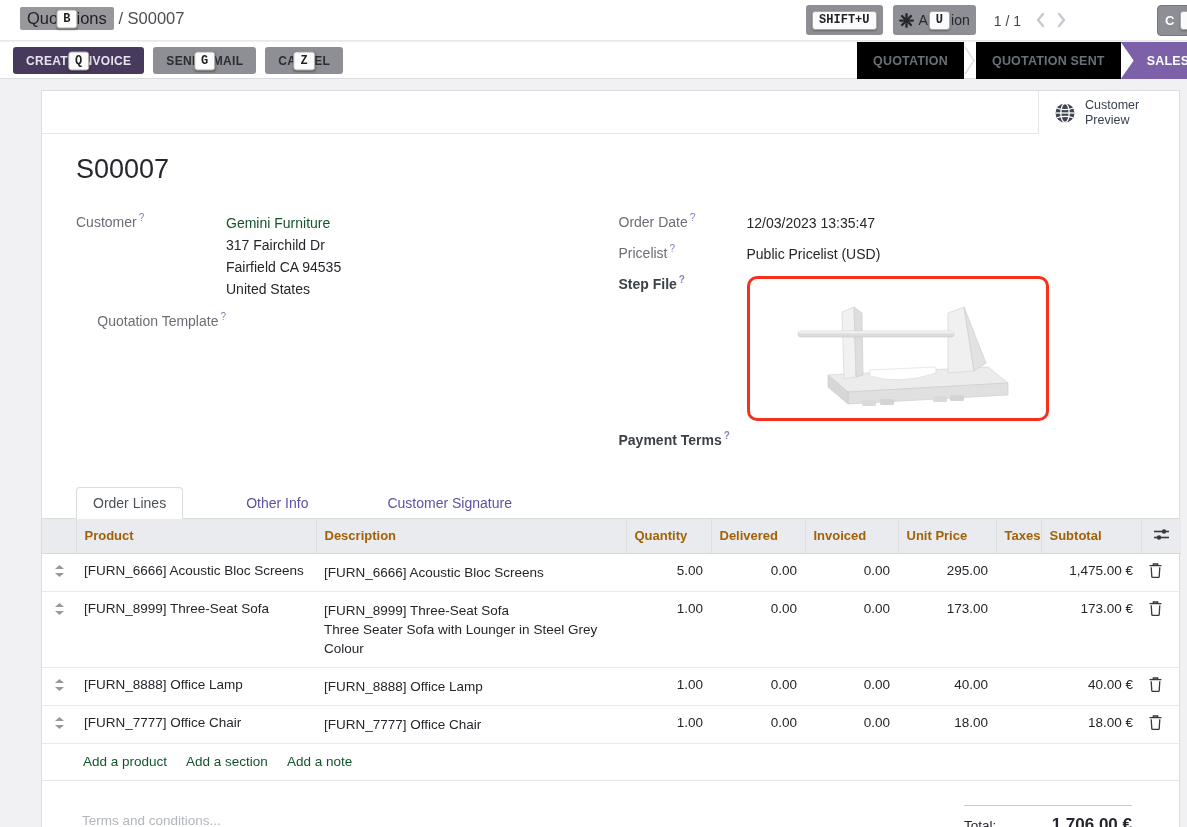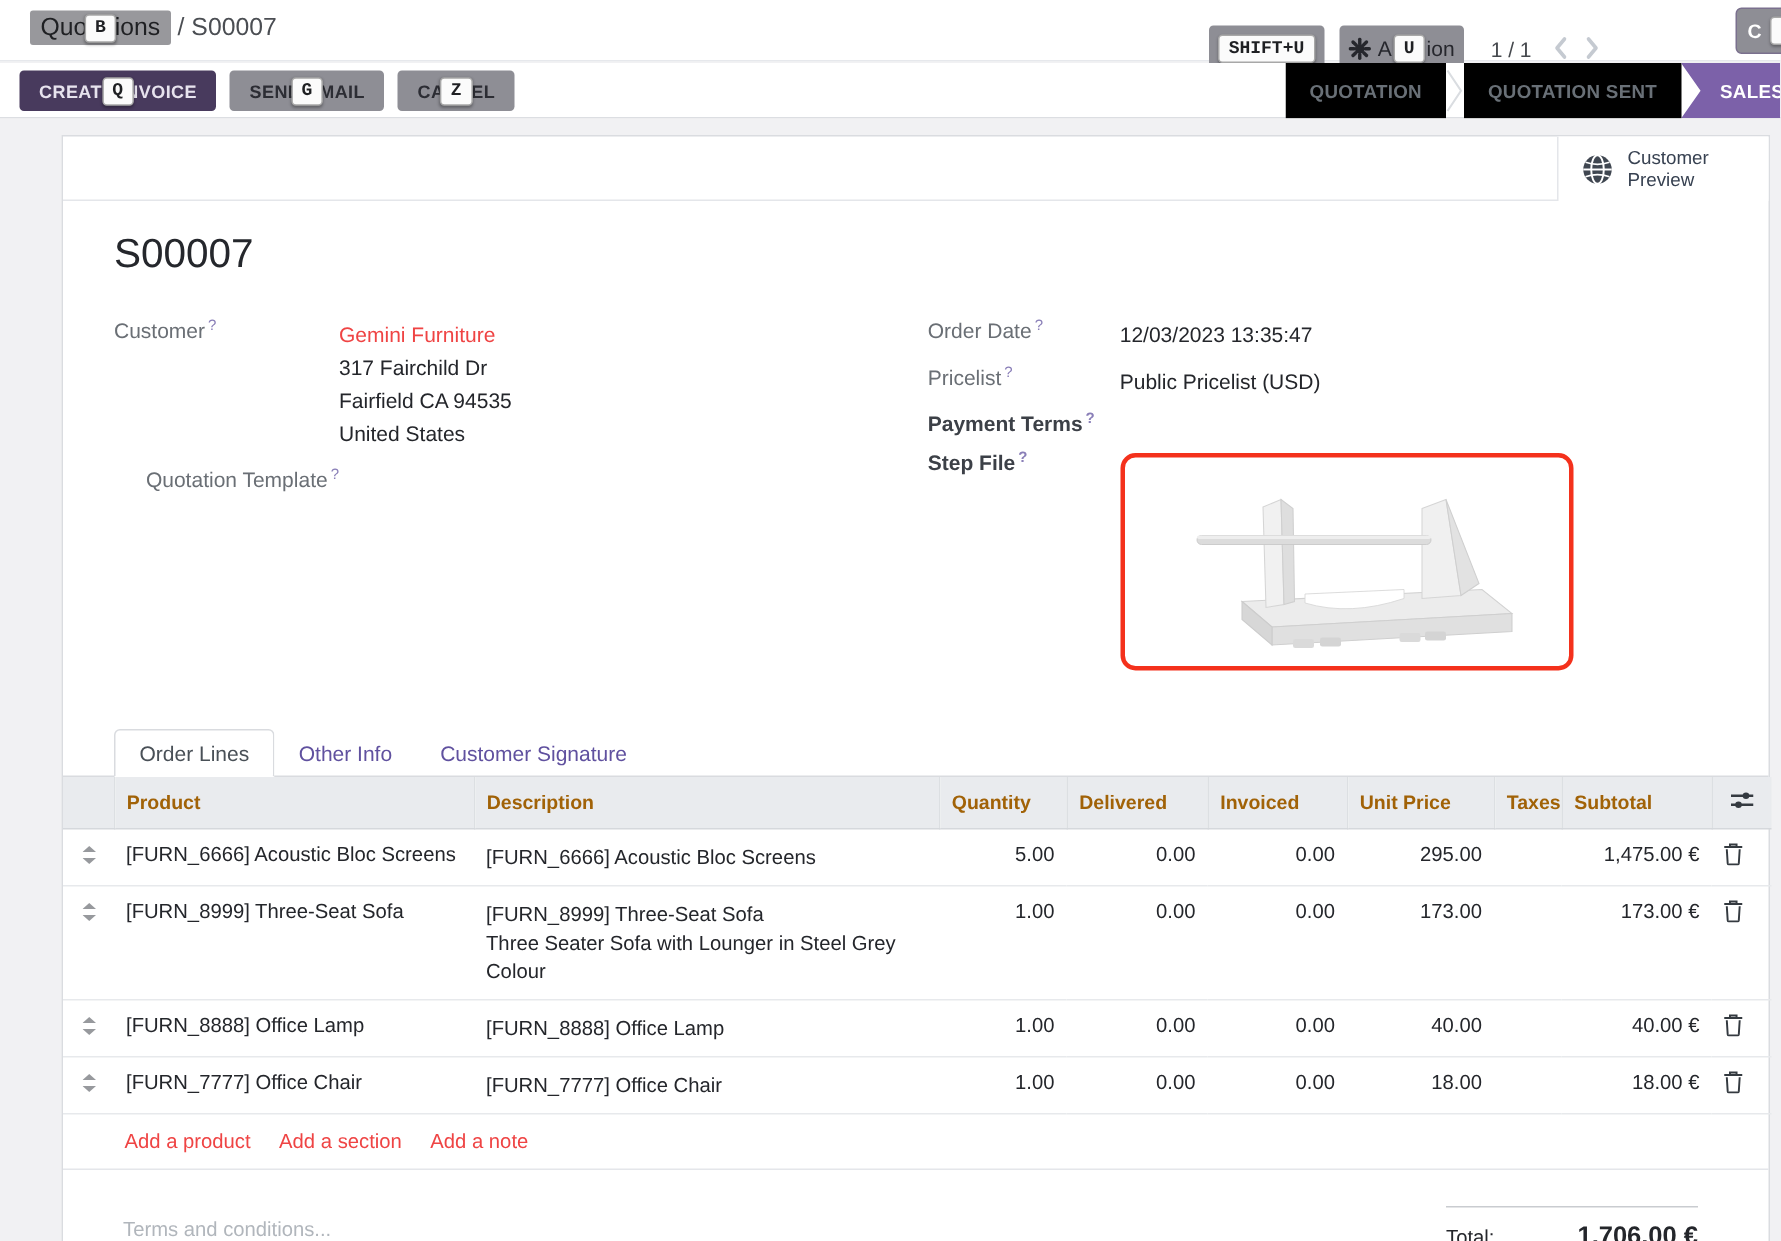--- a/index.html
+++ b/index.html
@@ -9,21 +9,21 @@
   
   .topbar { position:absolute; left:0; top:0; width:1187px; height:41px; background:#fff;
     border-bottom:1px solid #e6e8ec; }
   .breadcrumb { position:absolute; left:20px; top:7px; font-size:16.5px; color:#4b4e53; }
   .crumb-hl { position:relative; display:inline-block; background:#98989c; color:#1f2023;
     padding:2px 7px; border-radius:2px; }
   .kbd { position:absolute; top:50%; left:50%; transform:translate(-50%,-50%);
     background:#fbfbfb; border:1px solid #a8a8a8; border-radius:3px; padding:1px 6px;
     font-family:"Liberation Mono", monospace; font-size:12px; font-weight:700; color:#1f2023;
     box-shadow:0 1px 2px rgba(0,0,0,.3); line-height:15px; white-space:nowrap; z-index:5; }
-  .top-right { position:absolute; right:120px; top:17px; display:flex; align-items:center; gap:10px; }
+  .top-right { position:absolute; right:120px; top:5px; display:flex; align-items:center; gap:10px; }
   .hint-box { position:relative; background:#8e8e95; border-radius:3px; height:30px;
     display:flex; align-items:center; justify-content:center; padding:0 6px; }
   .hint-box .kbd-inline { position:static; transform:none; }
   .kbd-inline { background:#fbfbfb; border:1px solid #a8a8a8; border-radius:3px; padding:1px 6px;
     font-family:"Liberation Mono", monospace; font-size:12px; font-weight:700; color:#1f2023;
     box-shadow:0 1px 2px rgba(0,0,0,.3); line-height:15px; white-space:nowrap; }
   .action-box { gap:1px; font-size:14px; color:#26272d; }
   .pager { display:flex; align-items:flex-end; gap:8px; margin-left:8px; }
   .pager-text { font-size:14px; color:#45484d; }
   .pager-nav { display:flex; gap:10px; margin-left:6px; }
@@ -61,28 +61,28 @@
   .sheet-main { padding:20px 34px 0 34px; }
   .title { font-size:27px; font-weight:500; color:#25272c; margin-bottom:27px; }
 
   .field-grid { display:grid; grid-template-columns:1fr 1fr; column-gap:16px; }
   .fgroup .frow { display:flex; margin-bottom:9px; }
   .flabel { width:150px; flex:none; font-size:14px; color:#6a6f75; }
   .flabel.strong { color:#3c4047; font-weight:700; }
   .fgroup.right .flabel { width:128px; }
   .q { font-size:10px; color:#8a7fb8; vertical-align:super; margin-left:2px; }
   .fvalue { font-size:14px; color:#24262b; line-height:22px; }
-  .fvalue a, .link { color:#ef4444; text-decoration:none; cursor:pointer; }
+  .fvalue a, .link { color:#14532d; text-decoration:none; cursor:pointer; }
   .addr div { line-height:22px; }
   .step-box { width:302px; height:145px; border:3px solid #f4311c; border-radius:10px;
     background:#fff; display:flex; align-items:center; justify-content:center; margin-top:2px; }
 
   
   .tabs { margin:28px -34px 0 -34px; padding-left:34px; display:flex; align-items:flex-end;
-    border-bottom:1px solid #d9dbdf; height:34px; }
+    border-bottom:1px solid #d9dbdf; height:34px;gap:47px; }
   .tab { font-size:14px; padding:7px 16px; cursor:pointer; }
   .tab.active { background:#fff; border:1px solid #d9dbdf; border-bottom:1px solid #fff;
     border-radius:4px 4px 0 0; color:#495057; margin-bottom:-1px; }
   .tab.inactive { color:#60519f; }
 
   
   .olines { margin:0 -34px; width:1139px; border-collapse:collapse; table-layout:fixed; }
   .olines th { background:#e9ebee; font-size:13px; font-weight:700; color:#a16207;
     padding:9px 8px; text-align:left; border-right:1px solid #dcdfe2; border-bottom:1px solid #d5d8dc;
     white-space:nowrap; overflow:hidden; }
@@ -235,24 +235,20 @@
 
         <div class="fgroup right">
           <div class="frow">
             <span class="flabel"><span>Order Date</span><sup class="q">?</sup></span>
             <span class="fvalue">12/03/2023 13:35:47</span>
           </div>
           <div class="frow">
             <span class="flabel"><span>Pricelist</span><sup class="q">?</sup></span>
             <span class="fvalue">Public Pricelist (USD)</span>
           </div>
-          <div class="frow">
-            <span class="flabel strong"><span>Payment Terms</span><sup class="q">?</sup></span>
-            <span class="fvalue"></span>
-          </div>
           <div class="frow" style="margin-top:4px;">
             <span class="flabel strong"><span>Step File</span><sup class="q">?</sup></span>
             <span class="step-box">
               <svg width="296" height="139" viewBox="0 0 296 139">
 
                 <polygon points="78,96 238,88 258,104 98,113" fill="#ececec" stroke="#d2d2d2" stroke-width="0.7"></polygon>
                 <polygon points="98,113 258,104 258,116 98,125" fill="#e0e0e0" stroke="#cfcfcf" stroke-width="0.7"></polygon>
                 <polygon points="78,96 98,113 98,125 78,108" fill="#d7d7d7" stroke="#cccccc" stroke-width="0.7"></polygon>
 
                 <rect x="112" y="121" width="14" height="6" rx="1.5" fill="#dadada"></rect>
@@ -265,20 +261,24 @@
 
                 <polygon points="198,34 214,28 224,92 198,94" fill="#f0f0f0" stroke="#d5d5d5" stroke-width="0.7"></polygon>
                 <polygon points="214,28 236,84 224,92" fill="#e2e2e2" stroke="#cfcfcf" stroke-width="0.7"></polygon>
 
                 <rect x="48" y="52" width="156" height="6" rx="3" fill="#dcdcdc" stroke="#c8c8c8" stroke-width="0.6"></rect>
                 <rect x="48" y="52" width="156" height="2.4" rx="1.2" fill="#eeeeee"></rect>
 
                 <path d="M120 97 Q150 106 186 94 L186 88 L120 91 Z" fill="#ffffff" stroke="#d8d8d8" stroke-width="0.6"></path>
               </svg>
             </span>
+          </div>
+          <div class="frow">
+            <span class="flabel strong"><span>Payment Terms</span><sup class="q">?</sup></span>
+            <span class="fvalue"></span>
           </div>
         </div>
       </div>
 
       <div class="tabs">
         <span class="tab active">Order Lines</span>
         <span class="tab inactive">Other Info</span>
         <span class="tab inactive">Customer Signature</span>
       </div>
 

